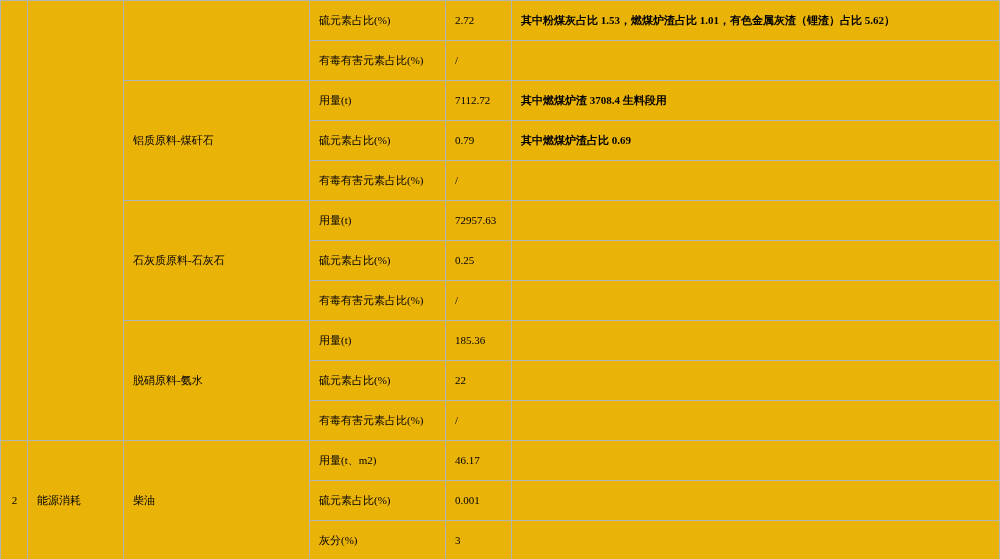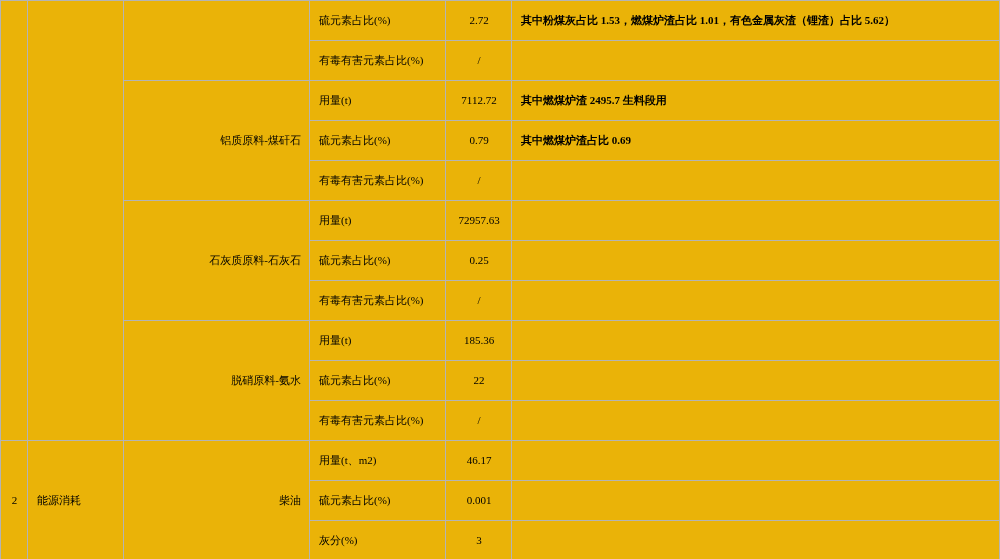--- a/index.html
+++ b/index.html
@@ -40,23 +40,23 @@
   
   col.c-idx    { width: 27px; }
   col.c-cat    { width: 96px; }
   col.c-mat    { width: 186px; }
   col.c-metric { width: 136px; }
   col.c-value  { width: 66px; }
   col.c-note   { width: 488px; }
 
   td.idx    { text-align: center; }
   td.cat    { text-align: left; }
-  td.mat    { text-align: right; }
+  td.mat    { text-align: left; }
   td.metric { text-align: left; }
-  td.value  { text-align: center; }
+  td.value  { text-align: left; }
   td.note   { text-align: left; font-weight: bold; }
 
   .row-h { height: 40px; }
 </style>
 </head>
 <body>
 
 <div class="sheet">
   <table class="doc-table">
     <colgroup>
@@ -81,21 +81,21 @@
       <tr class="row-h">
         <td class="metric">有毒有害元素占比(%)</td>
         <td class="value">/</td>
         <td class="note"></td>
       </tr>
 
       <tr class="row-h">
         <td class="mat" rowspan="3">铝质原料-煤矸石</td>
         <td class="metric">用量(t)</td>
         <td class="value">7112.72</td>
-        <td class="note">其中燃煤炉渣 2495.7 生料段用</td>
+        <td class="note">其中燃煤炉渣 3708.4 生料段用</td>
       </tr>
 
       <tr class="row-h">
         <td class="metric">硫元素占比(%)</td>
         <td class="value">0.79</td>
         <td class="note">其中燃煤炉渣占比 0.69</td>
       </tr>
 
       <tr class="row-h">
         <td class="metric">有毒有害元素占比(%)</td>

